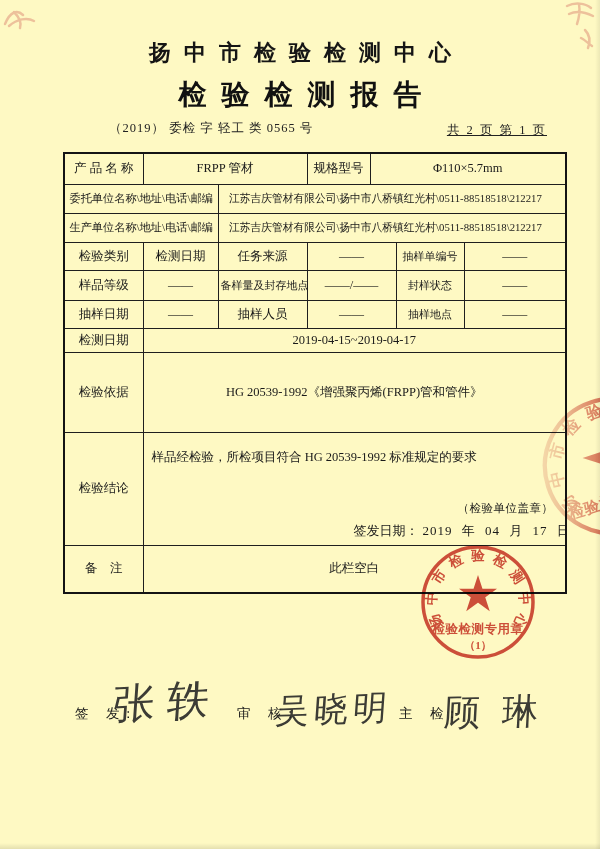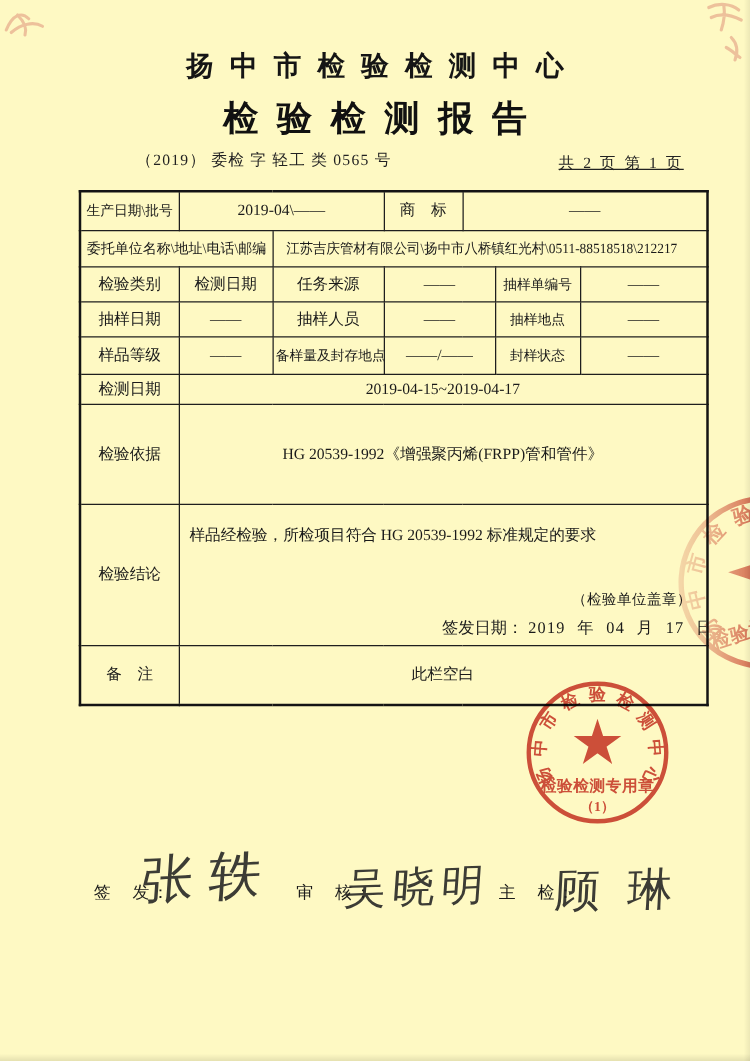--- a/index.html
+++ b/index.html
@@ -89,52 +89,56 @@
     <colgroup>
       <col style="width:79px">
         <col style="width:75px">
         <col style="width:89px">
       <col style="width:63px">
         <col style="width:26px">
         <col style="width:68px">
         <col style="width:102px">
     </colgroup>
     <tbody>
-    <tr style="height:31px">
-      <td class="sm2">生产日期\批号</td>
-      <td colspan="2">2019-04\——</td>
-      <td>商　标</td>
-      <td colspan="3">——</td>
+        <tr style="height:31px">
+      <td>产 品 名 称</td>
+      <td colspan="2">FRPP 管材</td>
+      <td>规格型号</td>
+      <td colspan="3">Φ110×5.7mm</td>
     </tr>
     <tr style="height:29px">
       <td colspan="2" class="small">委托单位名称\地址\电话\邮编</td>
+      <td colspan="5" class="lft small"><span class="squeeze">江苏吉庆管材有限公司\扬中市八桥镇红光村\0511-88518518\212217</span></td>
+    </tr>
+    <tr style="height:29px">
+      <td colspan="2" class="small">生产单位名称\地址\电话\邮编</td>
       <td colspan="5" class="lft small"><span class="squeeze">江苏吉庆管材有限公司\扬中市八桥镇红光村\0511-88518518\212217</span></td>
     </tr>
     <tr style="height:28px">
       <td>检验类别</td>
       <td>检测日期</td>
       <td>任务来源</td>
       <td colspan="2">——</td>
       <td class="sm2">抽样单编号</td>
       <td>——</td>
     </tr>
+    <tr style="height:30px">
+      <td>样品等级</td>
+      <td>——</td>
+      <td class="sm2">备样量及封存地点</td>
+      <td colspan="2">——/——</td>
+      <td class="sm2">封样状态</td>
+      <td>——</td>
+    </tr>
     <tr style="height:28px">
       <td>抽样日期</td>
       <td>——</td>
       <td>抽样人员</td>
       <td colspan="2">——</td>
       <td class="sm2">抽样地点</td>
-      <td>——</td>
-    </tr>
-    <tr style="height:30px">
-      <td>样品等级</td>
-      <td>——</td>
-      <td class="sm2">备样量及封存地点</td>
-      <td colspan="2">——/——</td>
-      <td class="sm2">封样状态</td>
       <td>——</td>
     </tr>
     <tr style="height:24px">
       <td>检测日期</td>
       <td colspan="6">2019-04-15~2019-04-17</td>
     </tr>
     <tr style="height:80px">
       <td>检验依据</td>
       <td colspan="6" class="lft">HG 20539-1992《增强聚丙烯(FRPP)管和管件》</td>
     </tr>

